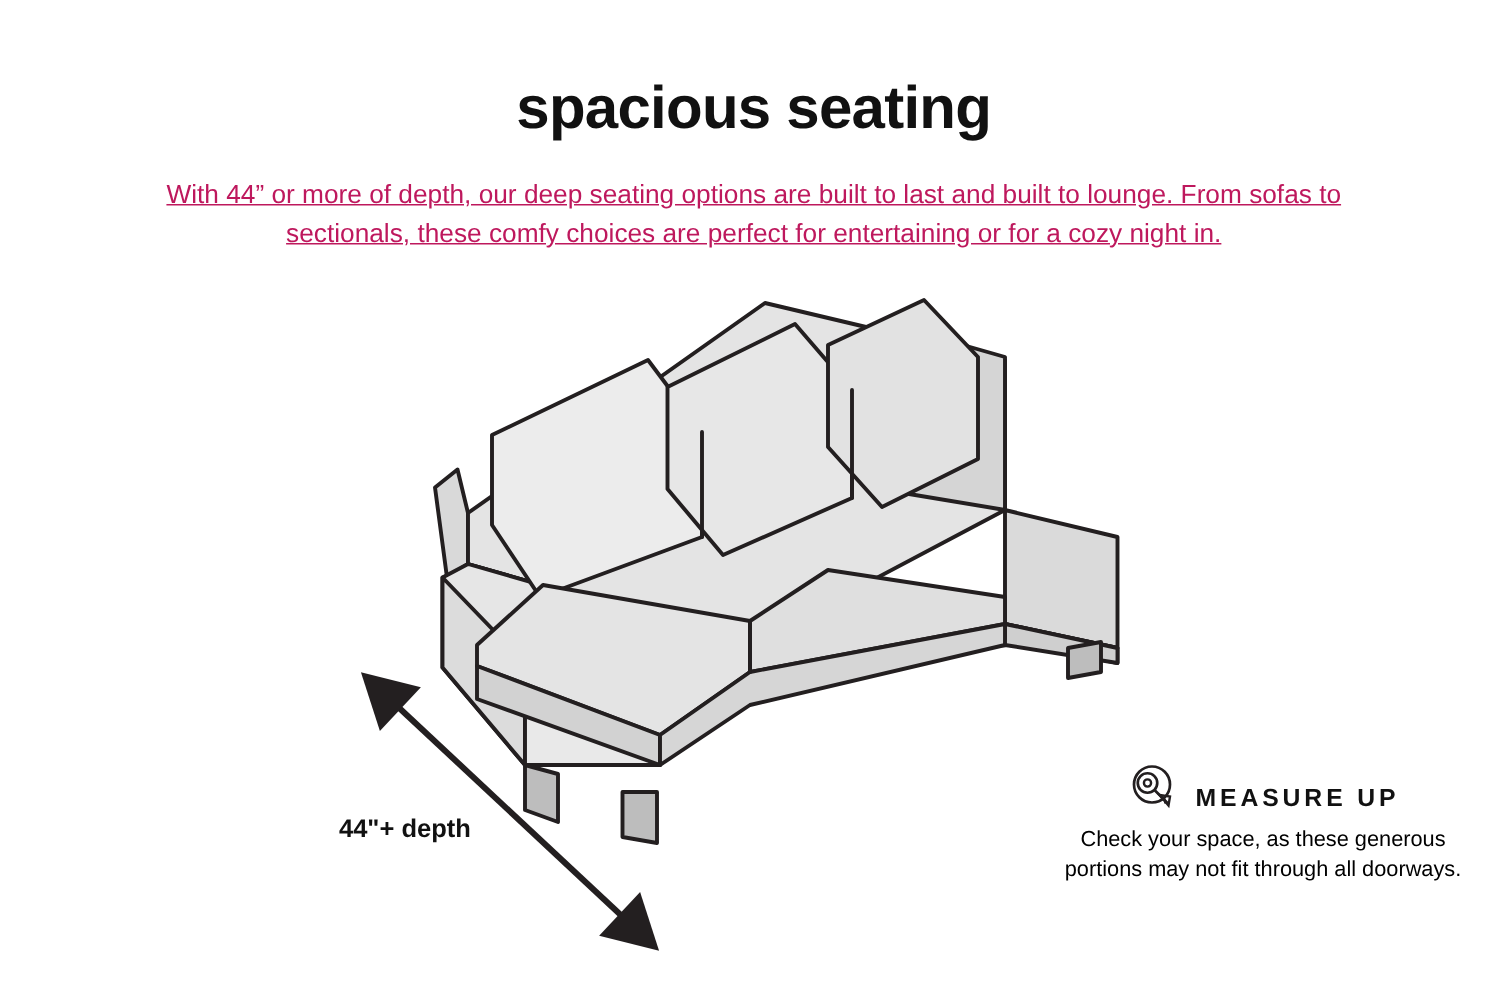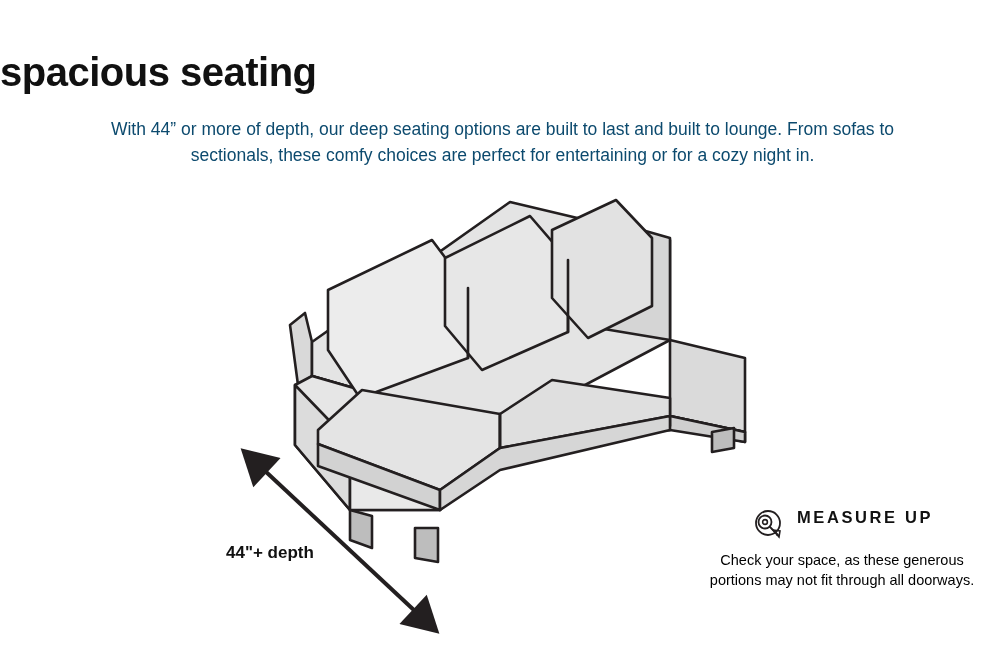--- a/index.html
+++ b/index.html
@@ -14,53 +14,54 @@
     background: #ffffff;
     overflow: hidden;
     font-family: "Liberation Sans", sans-serif;
     color: #1a1a1a;
   }
   #title {
     position: absolute;
     top: 50px;
     left: 0;
     width: 1005px;
-    text-align: left;
+    text-align: center;
     font-size: 40px;
     font-weight: bold;
     letter-spacing: -0.5px;
     color: #111111;
   }
   #subtitle {
     position: absolute;
     top: 116px;
     left: 90px;
     width: 825px;
     text-align: center;
     font-size: 17.5px;
     line-height: 26px;
-    color: #0c4a6e;
+    color: #be185d;
+    text-decoration: underline;
   }
   #illustration {
     position: absolute;
     top: 180px;
     left: 200px;
     width: 600px;
     height: 460px;
   }
   #measure-block {
     position: absolute;
     right: 28px;
     top: 508px;
     width: 270px;
     text-align: center;
   }
   #measure-head {
     display: flex;
-    align-items: flex-start;
+    align-items: flex-end;
     justify-content: center;
     gap: 12px;
     margin-bottom: 8px;
   }
   #measure-title {
     font-size: 16.5px;
     font-weight: bold;
     letter-spacing: 2.6px;
     color: #111111;
   }

